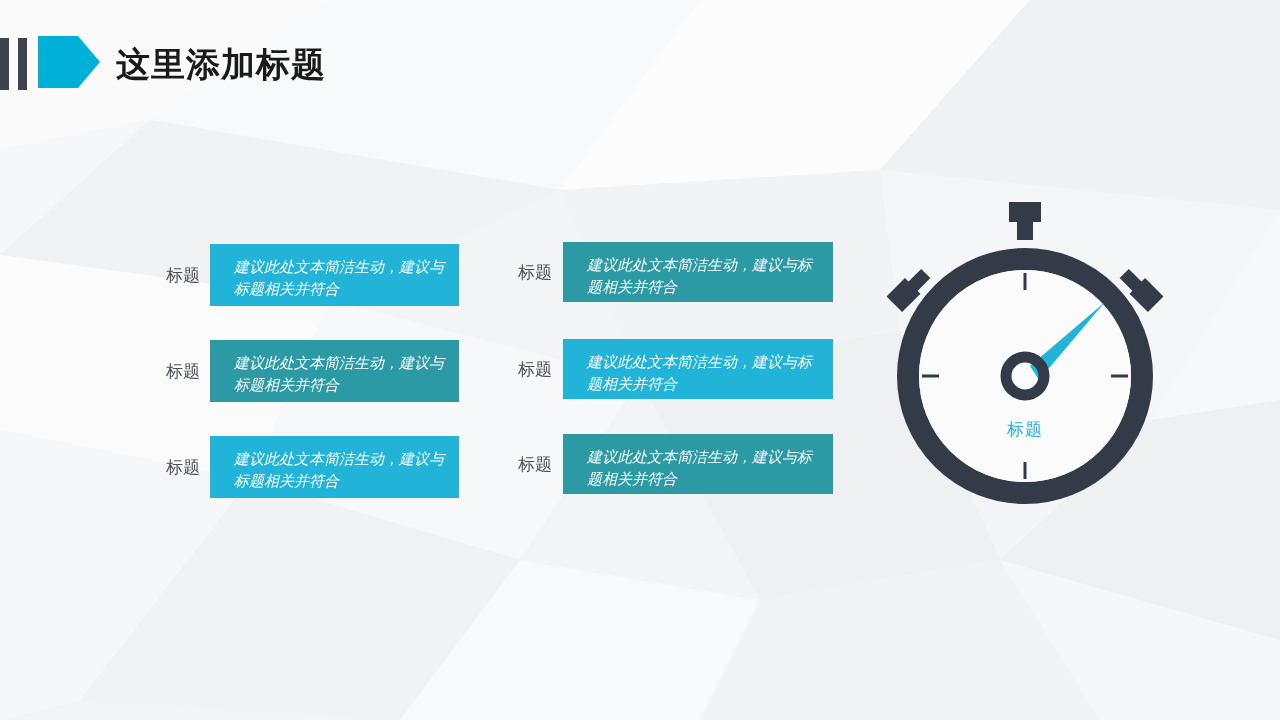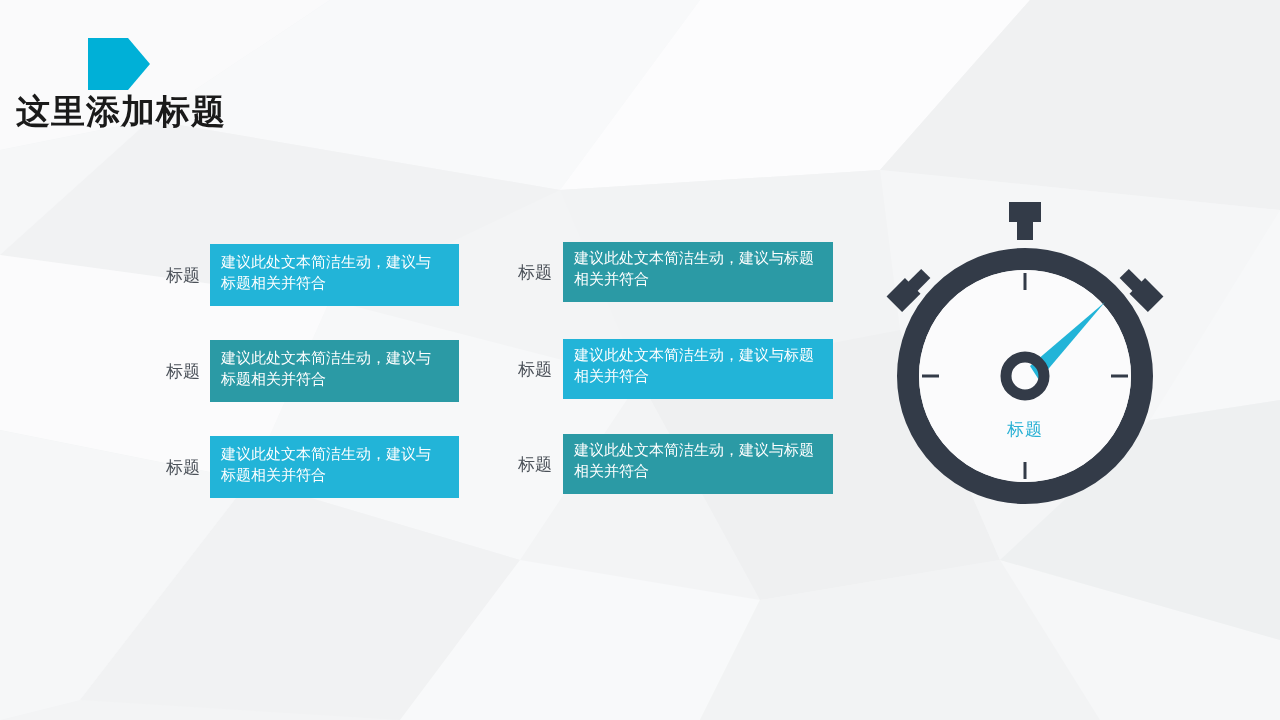--- a/index.html
+++ b/index.html
@@ -8,42 +8,42 @@
     font-family:"Liberation Sans","DejaVu Sans",sans-serif;
   }
   #slide {
     position:relative; width:1280px; height:720px;
     background:#f4f5f6;
     overflow:hidden;
   }
   #bg-poly { position:absolute; inset:0; width:1280px; height:720px; }
 
   
-  .header { position:absolute; left:0; top:38px; height:52px; display:flex; align-items:center;flex-direction:column; }
+  .header { position:absolute; left:0; top:38px; height:52px; display:flex; align-items:center; }
   .hbar { width:9px; height:52px; background:#3d4450; }
   .hbar.b2 { margin-left:9px; }
   .harrow { margin-left:11px; }
   .htitle {
     margin-left:16px;
     font-size:34px; font-weight:bold; color:#1a1a1a;
     letter-spacing:1px; line-height:1;
     white-space:nowrap;
   }
 
   
   .col { position:absolute; }
   .row { position:absolute; display:flex; align-items:center; }
   .row-label {
     font-size:17px; color:#4b5159; white-space:nowrap;
     text-align:right;
   }
   .row-box {
     color:#ffffff; font-size:15px; line-height:1.45;
-    padding:12px 14px 12px 11px;
-    display:flex; align-items:flex-end;
+    padding:12px 14px 12px 24px;
+    display:flex; align-items:flex-start;font-style:italic;
   }
   .row-box span { display:block; }
 
   
   .watch { position:absolute; left:860px; top:180px; width:330px; height:330px; }
   .watch-label {
     position:absolute; left:0; right:0;
     top:238px;
     text-align:center;
     font-size:17px; color:#27b0d4;

